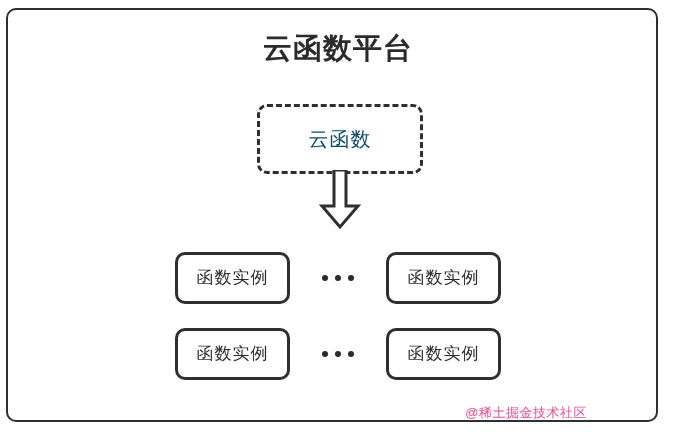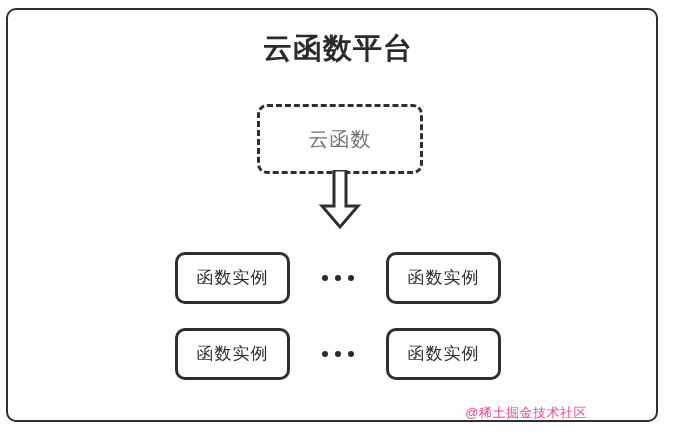--- a/index.html
+++ b/index.html
@@ -55,21 +55,21 @@
     box-sizing: border-box;
     border: 3px dashed #2f2f2f;
     border-radius: 10px;
     background: #ffffff;
     display: flex;
     align-items: center;
     justify-content: center;
   }
   .cloud-func-label {
     font-size: 20px;
-    color: #737373;
+    color: #0c4a6e;
     letter-spacing: 1px;
     line-height: 24px;
     white-space: nowrap;
   }
   
   .down-arrow {
     position: absolute;
     left: 318px;
     top: 170px;
     width: 44px;

